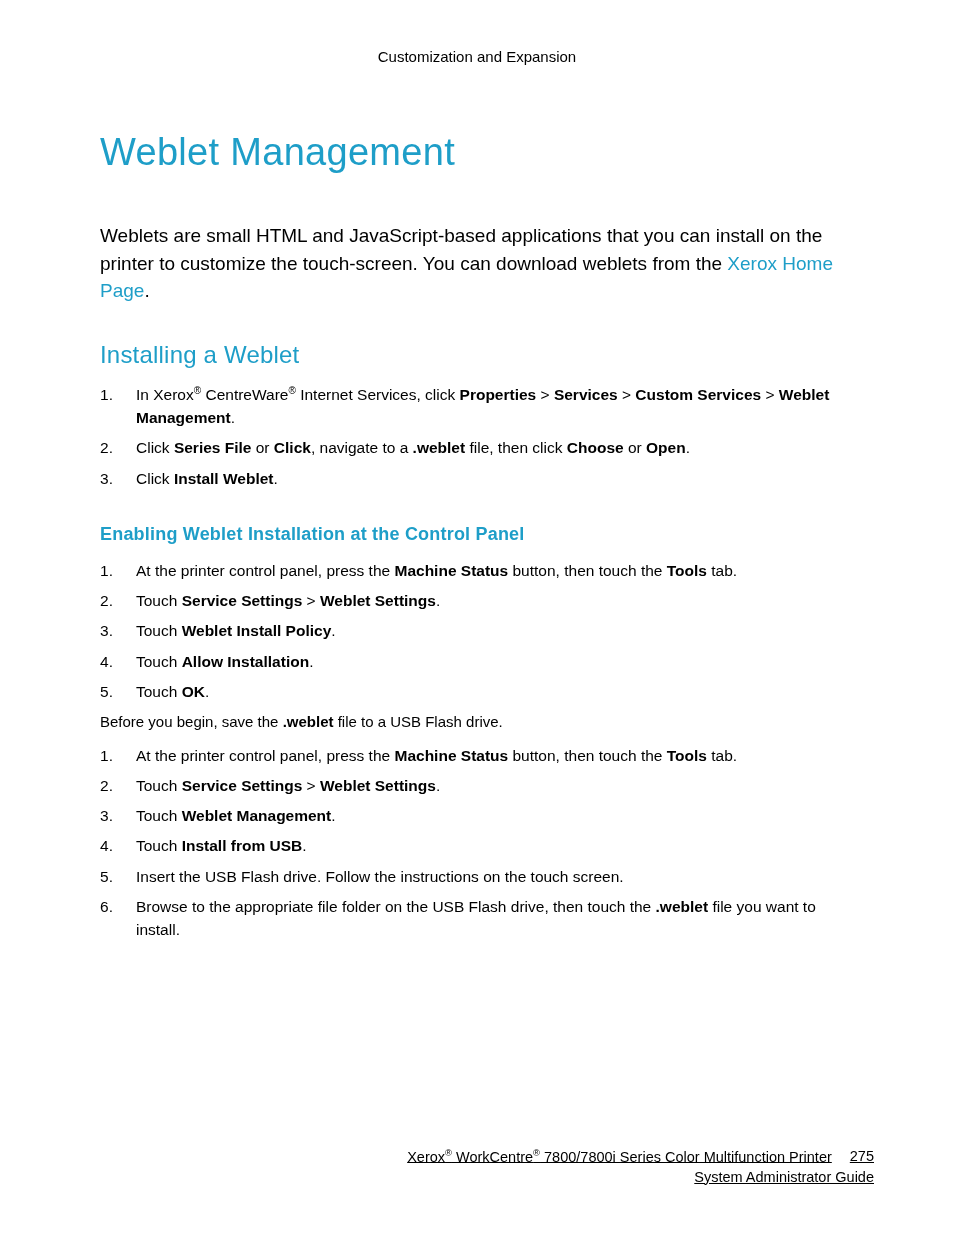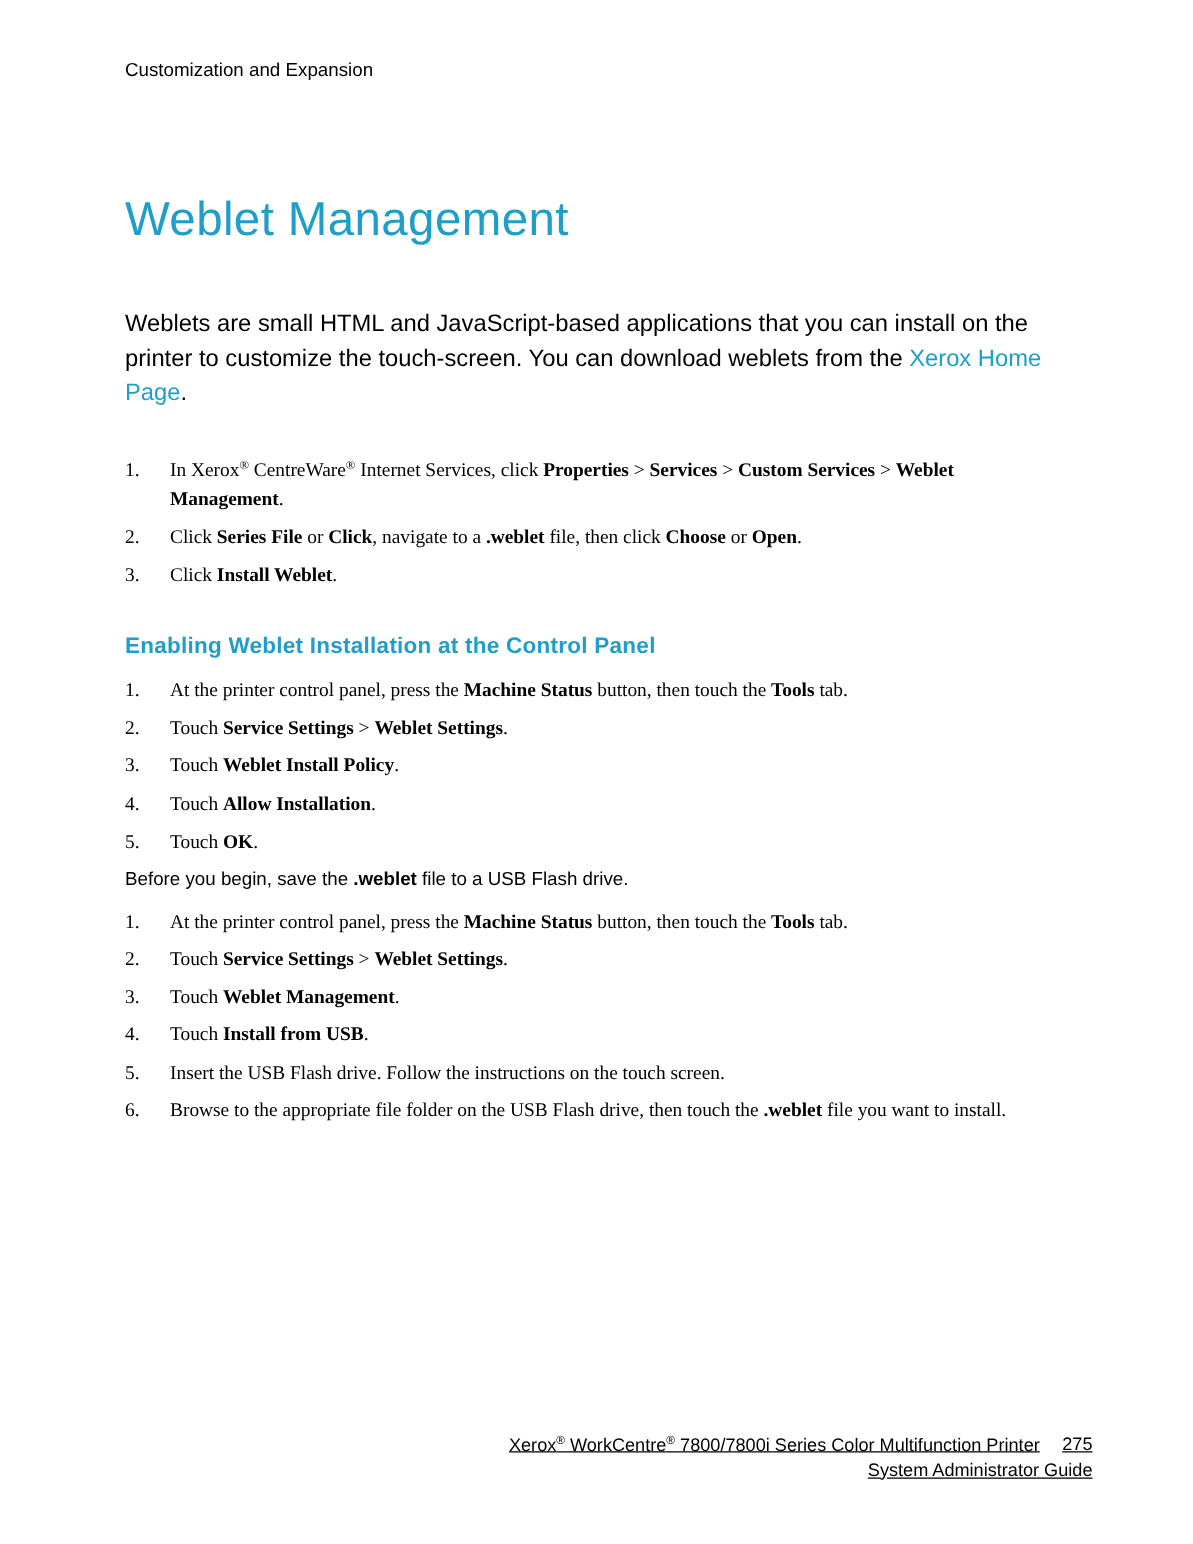--- a/index.html
+++ b/index.html
@@ -12,24 +12,24 @@
       height: 1235px;
       background: #ffffff;
       font-family: Arial, Helvetica, sans-serif;
       position: relative;
       color: #000000;
     }
     .page {
       padding: 48px 100px 0 100px;
     }
     .header-section {
-      text-align: left;
+      text-align: center;
       font-size: 15px;
       color: #000000;
-      margin-bottom: 90px;
+      margin-bottom: 66px;
     }
     h1 {
       font-size: 38px;
       font-weight: 400;
       color: #1e9ec8;
       margin-bottom: 48px;
       letter-spacing: 0.3px;
     }
     .intro {
       font-size: 19px;
@@ -60,21 +60,20 @@
       counter-reset: item;
       margin-bottom: 8px;
     }
     ol li {
       counter-increment: item;
       font-size: 15.5px;
       line-height: 1.5;
       margin-bottom: 7px;
       padding-left: 36px;
       position: relative;
-      font-family: Liberation Serif, serif;
     }
     ol li::before {
       content: counter(item) ".";
       position: absolute;
       left: 0;
       font-size: 15.5px;
     }
     .before-text {
       font-size: 15px;
       line-height: 1.5;
@@ -112,20 +111,21 @@
 
 <div class="page">
   <div class="header-section">Customization and Expansion</div>
 
   <h1>Weblet Management</h1>
 
   <p class="intro">
     <span>Weblets are small HTML and JavaScript-based applications that you can install on the printer to customize the touch-screen. You can download weblets from the </span><a class="link">Xerox Home Page</a><span>.</span>
   </p>
 
+  <h2>Installing a Weblet</h2>
   <ol>
     <li>
       <span>In Xerox</span><sup>®</sup><span> CentreWare</span><sup>®</sup><span> Internet Services, click </span><b>Properties</b><span> &gt; </span><b>Services</b><span> &gt; </span><b>Custom Services</b><span> &gt; </span><b>Weblet Management</b><span>.</span>
     </li>
     <li>
       <span>Click </span><b>Series File</b><span> or </span><b>Click</b><span>, navigate to a </span><b>.weblet</b><span> file, then click </span><b>Choose</b><span> or </span><b>Open</b><span>.</span>
     </li>
     <li>
       <span>Click </span><b>Install Weblet</b><span>.</span>
     </li>

